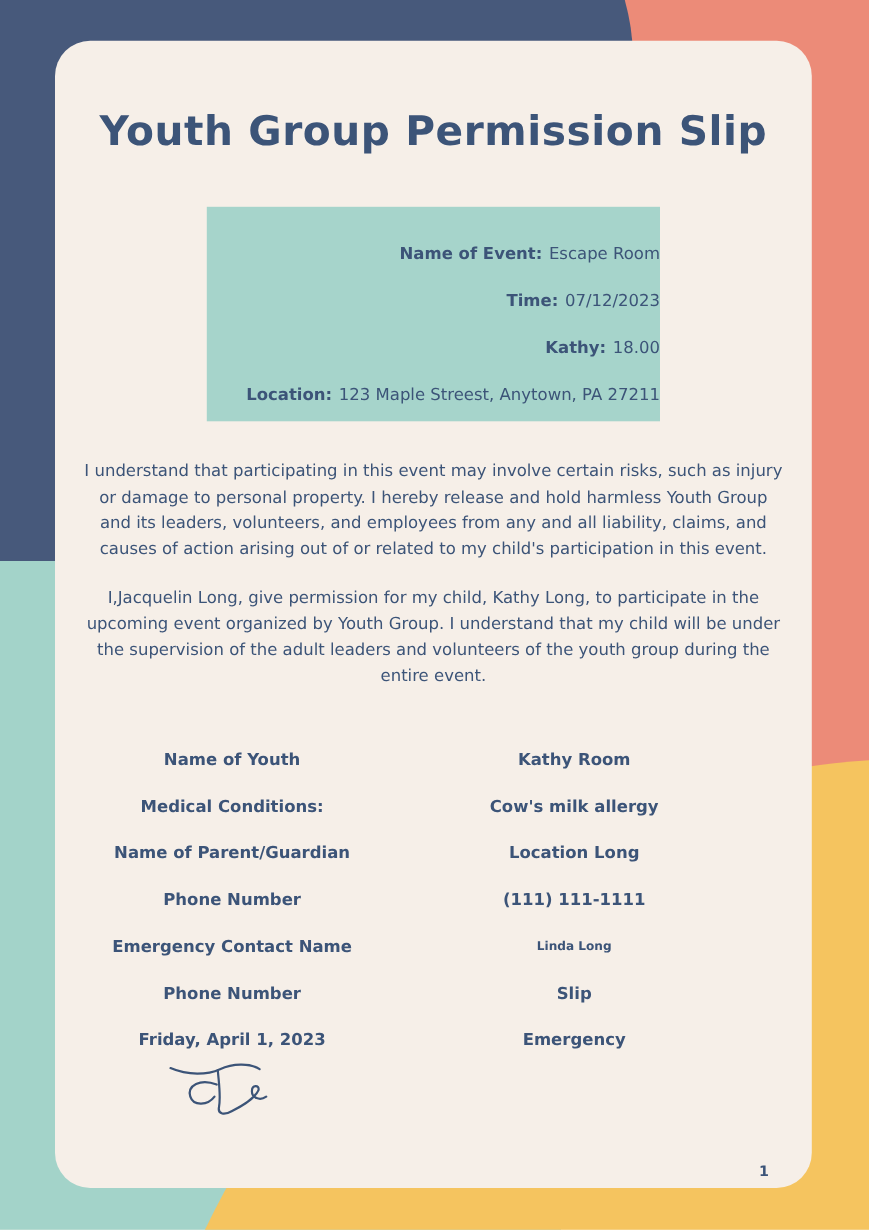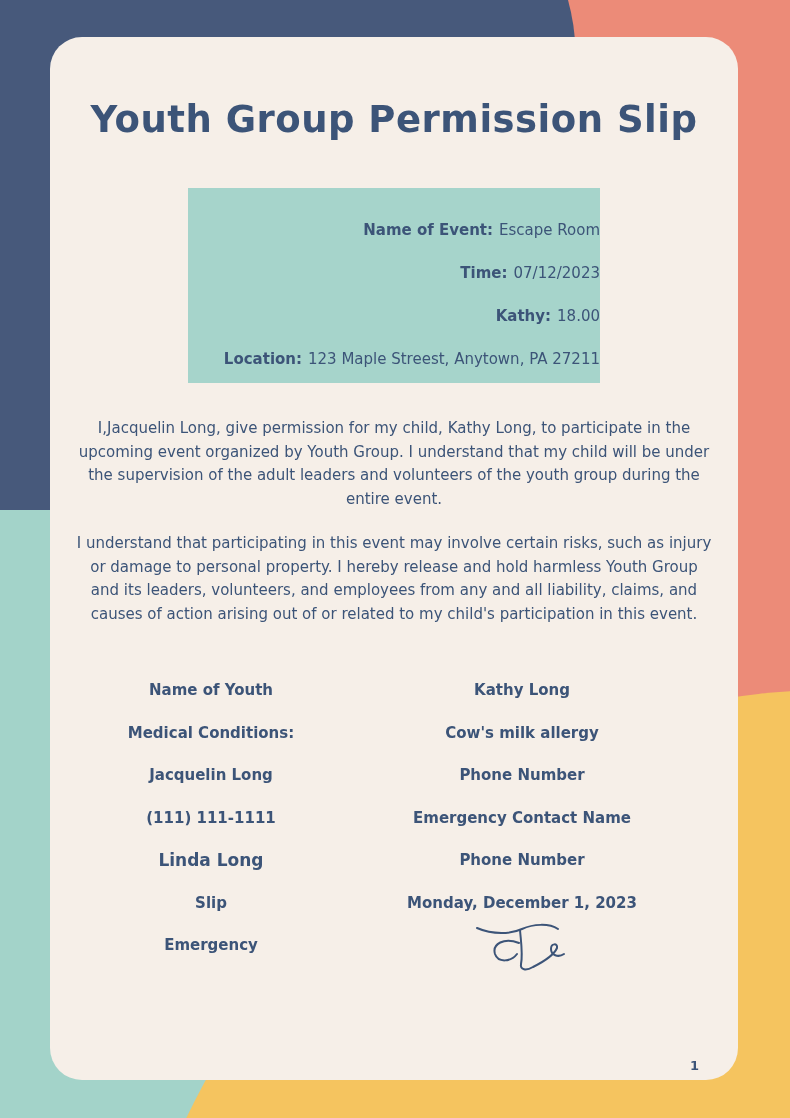--- a/index.html
+++ b/index.html
@@ -26,21 +26,21 @@
   .event-label{font-weight:700;margin-right:6px;}
   .event-value{font-weight:400;}
 
   .paragraphs{position:absolute;left:24px;top:380px;width:640px;}
   .para{margin:0 0 21px 0;text-align:center;font-size:15px;line-height:23.5px;font-weight:400;}
 
   .fields{position:absolute;left:0;top:632px;width:622px;display:grid;
           grid-template-columns:322px 300px;grid-auto-rows:42.5px;align-items:center;}
   .f-label{text-align:center;font-weight:700;font-size:15px;}
   .f-value{text-align:center;font-weight:700;font-size:15px;}
-  .f-value.small{font-size:17px;text-align:center;}
+  .f-value.small{font-size:11px;text-align:center;}
   .sig-cell{text-align:center;position:relative;height:42.5px;}
   .sig-cell svg{position:absolute;left:95px;top:-10px;overflow:visible;}
 
   .page-number{position:absolute;left:690px;top:1058px;z-index:6;font-size:13px;
                font-weight:700;color:#3c5478;}
 </style>
 </head>
 <body>
 
 <div class="page">
@@ -62,43 +62,44 @@
       </div>
       <div class="event-row">
         <span class="event-label">Kathy:</span><span class="event-value">18.00</span>
       </div>
       <div class="event-row">
         <span class="event-label">Location:</span><span class="event-value">123 Maple Streest, Anytown, PA 27211</span>
       </div>
     </div>
 
     <div class="paragraphs">
+      <p class="para">I understand that participating in this event may involve certain risks, such as injury or damage to personal property. I hereby release and hold harmless Youth Group and its leaders, volunteers, and employees from any and all liability, claims, and causes of action arising out of or related to my child's participation in this event.</p>
       <p class="para">I,Jacquelin Long, give permission for my child, Kathy Long, to participate in the upcoming event organized by Youth Group. I understand that my child will be under the supervision of the adult leaders and volunteers of the youth group during the entire event.</p>
-      <p class="para">I understand that participating in this event may involve certain risks, such as injury or damage to personal property. I hereby release and hold harmless Youth Group and its leaders, volunteers, and employees from any and all liability, claims, and causes of action arising out of or related to my child's participation in this event.</p>
     </div>
 
     <div class="fields">
       <div class="f-label">Name of Youth</div>
-      <div class="f-value">Kathy Long</div>
+      <div class="f-value">Kathy Room</div>
 
       <div class="f-label">Medical Conditions:</div>
       <div class="f-value">Cow's milk allergy</div>
 
-      <div class="f-value">Jacquelin Long</div>
+      <div class="f-label">Name of Parent/Guardian</div>
+      <div class="f-value">Location Long</div>
 
       <div class="f-label">Phone Number</div>
       <div class="f-value">(111) 111-1111</div>
 
       <div class="f-label">Emergency Contact Name</div>
       <div class="f-value small">Linda Long</div>
 
       <div class="f-label">Phone Number</div>
 
       <div class="f-label">Slip</div>
-      <div class="f-value">Monday, December 1, 2023</div>
+      <div class="f-value">Friday, April 1, 2023</div>
 
       <div class="f-label">Emergency</div>
       <div class="sig-cell">
         <svg width="110" height="70" viewBox="0 0 110 70">
           <g fill="none" stroke="#3c5478" stroke-width="2" stroke-linecap="round">
             <path d="M10 14 C 26 21, 44 20, 55 15 C 66 10, 82 9, 91 15"></path>
             <path d="M53 16 C 54 28, 56 40, 54 50 C 53 56, 59 57, 66 53 C 76 48, 87 41, 90 34 C 91 29, 84 29, 84 35 C 84 41, 91 44, 97 40"></path>
             <path d="M52 29 C 37 23, 25 30, 28 40 C 31 49, 44 48, 50 40"></path>
           </g>
         </svg>

